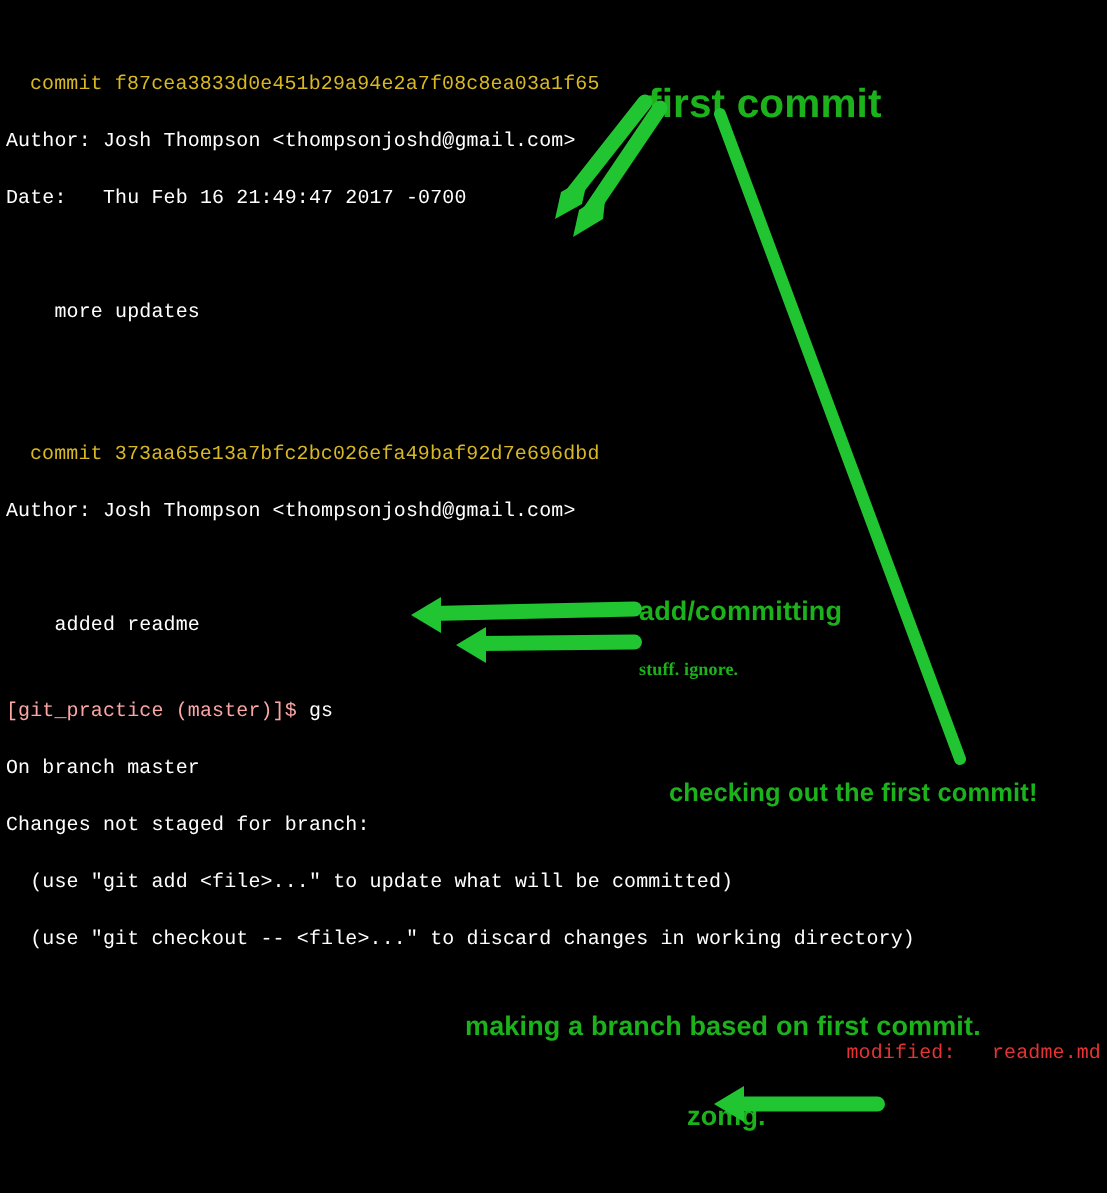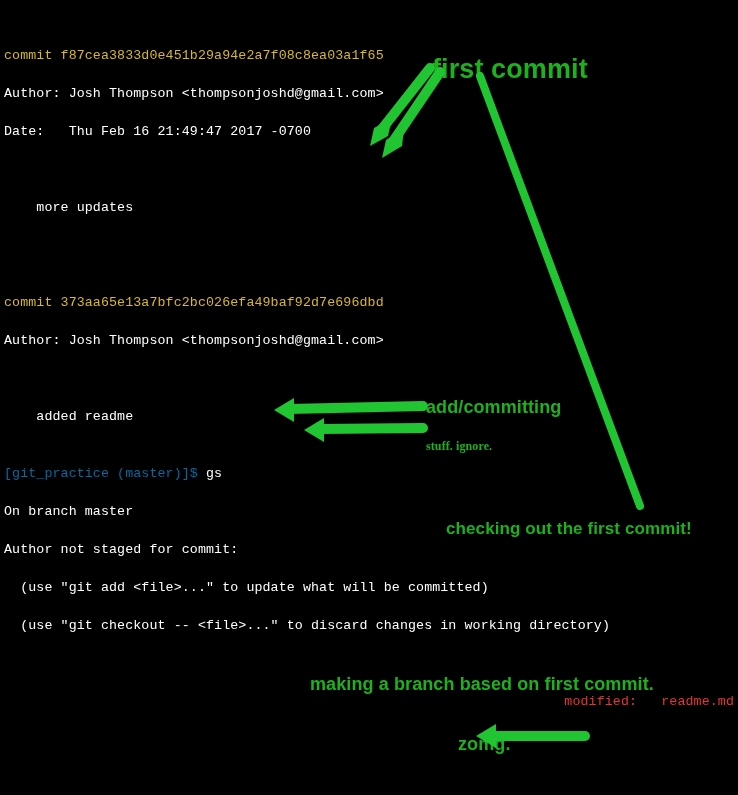--- a/index.html
+++ b/index.html
@@ -14,22 +14,22 @@
     line-height: 19px;
     color: #fff;
   }
   .terminal {
     position: relative;
     padding: 8px 4px 0 4px;
     white-space: pre;
     letter-spacing: 0.1px;
   }
   .line { min-height: 19px; }
-  .yellow { color: #d8b823; }
-  .green  { color: #0369a1; }
+  .yellow { color: #d8b823; margin-left: 16px; }
+  .green  { color: #fca5a5; }
   .red    { color: #e63434; text-align: right; }
   .white  { color: #ffffff; }
   .annot {
     position: absolute;
     font-family: Arial, Helvetica, sans-serif;
     font-weight: 900;
     color: #1cb21c;
     text-shadow:
       -1px -1px 0 #000, 1px -1px 0 #000, -1px 1px 0 #000, 1px 1px 0 #000,
       0 -1px 0 #000, 0 1px 0 #000, -1px 0 0 #000, 1px 0 0 #000;
@@ -51,21 +51,21 @@
 <div class="line white">    more updates</div>
 <div class="line">&nbsp;</div>
 
 <div class="line yellow">commit 373aa65e13a7bfc2bc026efa49baf92d7e696dbd</div>
 <div class="line white">Author: Josh Thompson &lt;thompsonjoshd@gmail.com&gt;</div>
 <div class="line">&nbsp;</div>
 <div class="line white">    added readme</div>
 
 <div class="line"><span class="green">[git_practice (master)]$ </span><span class="white">gs</span></div>
 <div class="line white">On branch master</div>
-<div class="line white">Author not staged for commit:</div>
+<div class="line white">Changes not staged for branch:</div>
 <div class="line white">  (use "git add &lt;file&gt;..." to update what will be committed)</div>
 <div class="line white">  (use "git checkout -- &lt;file&gt;..." to discard changes in working directory)</div>
 <div class="line">&nbsp;</div>
 <div class="line red">        modified:   readme.md</div>
 <div class="line">&nbsp;</div>
 
 
 
 
 

